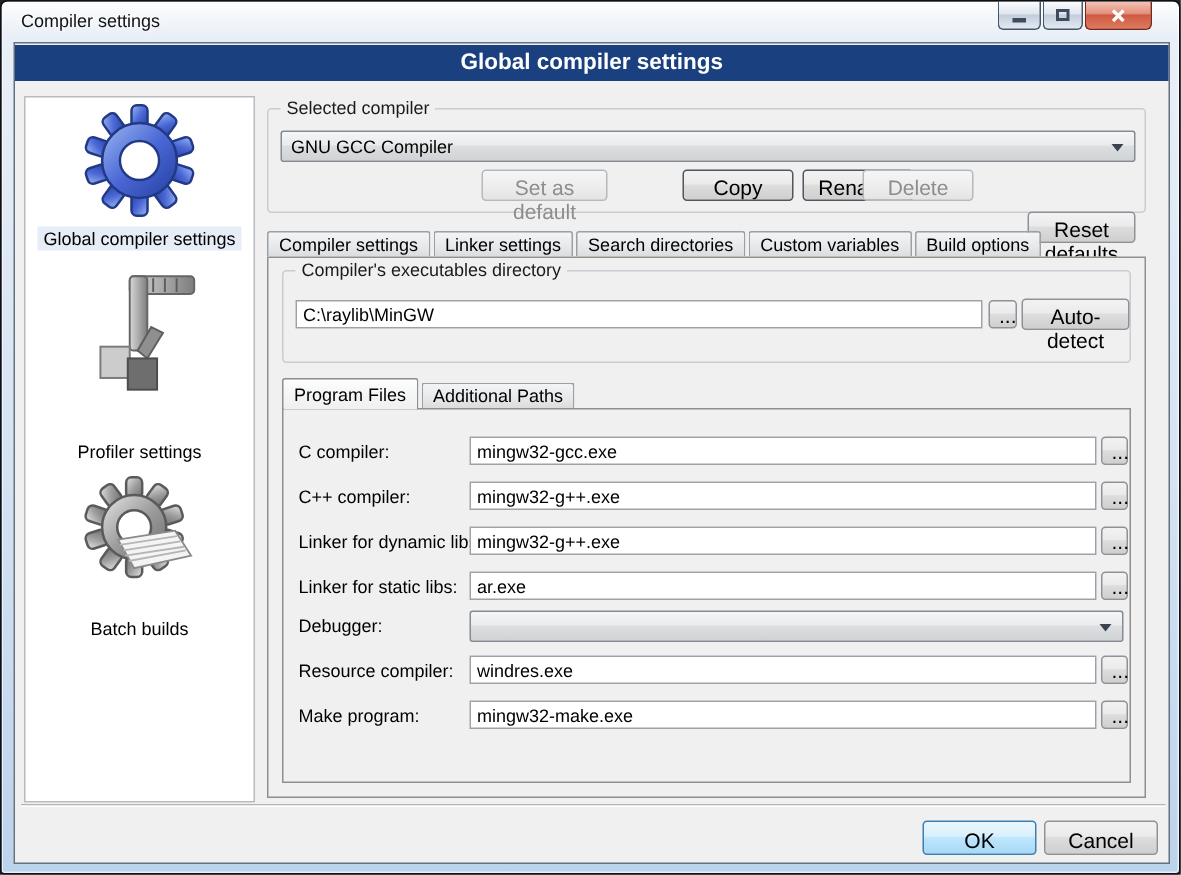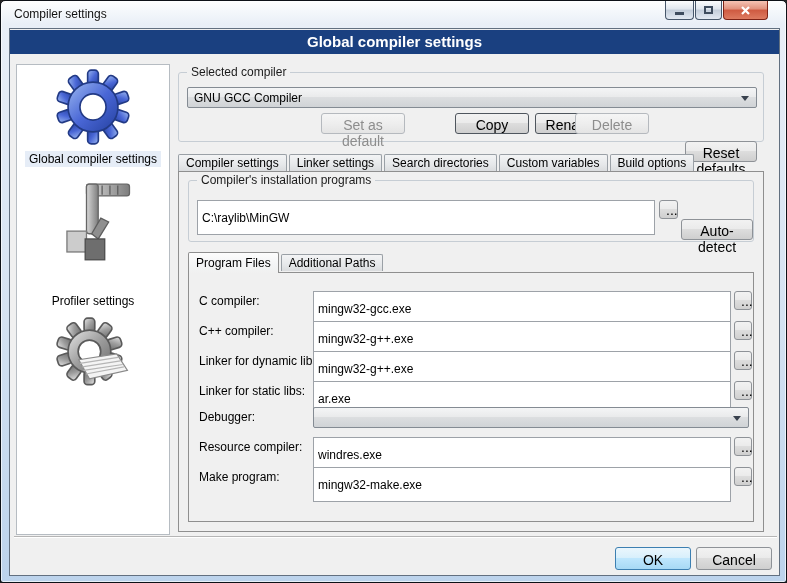--- a/index.html
+++ b/index.html
@@ -42,21 +42,21 @@
   .btn.disabled{color:#8d8d8d;border-color:#b5b9be;background:linear-gradient(#f5f5f5,#eeeeee 50%,#e4e4e4);}
   .btn.primary{border-color:#3c7fb1;background:linear-gradient(#eaf6fd,#d9f0fc 45%,#bee6fd 50%,#a7d9f5);}
   
   .tabs-row{position:absolute;display:flex;align-items:flex-end;}
   .tab{height:17px;border:1px solid #9aa0a6;border-bottom:none;border-radius:2px 2px 0 0;margin-right:2px;
     background:linear-gradient(#f3f4f5,#e6e8ea 60%,#dadcde);font-size:12px;padding:1px 7px 0 7px;white-space:nowrap;color:#000;}
   .tab.active{height:21px;margin-bottom:-1px;z-index:3;position:relative;border-color:#8f8f8f;
     background:linear-gradient(#fdfdfd,#f3f4f5 60%,#f0f0f0);padding-top:3px;}
   .content-box{position:absolute;left:168px;top:142px;width:586px;height:361px;border:1px solid #8f8f8f;background:#f0f0f0;}
   
-  .tinput{position:absolute;height:35px;border:1px solid #9da2a8;background:#fff;font-size:12px;padding:0 4px;color:#000;}
+  .tinput{position:absolute;height:19px;border:1px solid #9da2a8;background:#fff;font-size:12px;padding:0 4px;color:#000;}
   .note{position:absolute;font-size:11px;color:#8b1d1d;white-space:nowrap;}
   .flabel{position:absolute;font-size:12px;color:#000;white-space:nowrap;}
   .sep{position:absolute;left:4px;top:507px;width:763px;height:2px;
     border-top:1px solid #b5b5b5;border-bottom:1px solid #ffffff;}
 </style>
 </head>
 <body>
 
 <div class="window">
   <div class="titlebar">
@@ -144,20 +144,21 @@
             <rect x="24.5" y="1" width="9" height="12" rx="3" transform="rotate(216 29 29)"></rect>
             <rect x="24.5" y="1" width="9" height="12" rx="3" transform="rotate(252 29 29)"></rect>
             <rect x="24.5" y="1" width="9" height="12" rx="3" transform="rotate(288 29 29)"></rect>
             <rect x="24.5" y="1" width="9" height="12" rx="3" transform="rotate(324 29 29)"></rect>
             <circle cx="29" cy="29" r="18"></circle>
           </g>
           <circle cx="29" cy="29" r="9.5" fill="#ffffff" stroke="#5a5a5a" stroke-width="1.4"></circle>
           <path d="M20,36 L52,31 L61,45 L29,52 Z" fill="#f4f4f4" stroke="#8a8a8a"></path>
           <path d="M21,39 L53,34 M23,42 L55,37 M24,45 L57,40 M26,48 L58,42" stroke="#b5b5b5" stroke-width="1"></path>
         </svg>
+        <div style="margin-top:12px"><span class="side-label">Batch builds</span></div>
       </div>
     </div>
 
     <div class="groupbox" style="left:168px;top:43px;width:586px;height:70px;">
       <span class="legend">Selected compiler</span>
       <div class="combo" style="position:absolute;left:8px;top:14px;width:570px;height:21px;">
         <span>GNU GCC Compiler</span>
         <span class="carrow"></span>
       </div>
       <button class="btn disabled" style="left:142px;top:40px;width:84px;height:21px;">Set as default</button>
@@ -172,28 +173,28 @@
       <div class="tab">Linker settings</div>
       <div class="tab">Search directories</div>
       <div class="tab">Custom variables</div>
       <div class="tab">Build options</div>
 
     </div>
 
     <div class="content-box"></div>
 
     <div class="groupbox" style="left:178px;top:151px;width:566px;height:62px;">
-      <span class="legend">Compiler's installation programs</span>
+      <span class="legend">Compiler's executables directory</span>
       <input class="tinput" style="left: 8px; top: 19px; width: 458px;" value="C:\raylib\MinGW">
       <button class="btn" style="left:470px;top:19px;width:19px;height:19px;padding-top:1px;">...</button>
-      <button class="btn" style="left:492px;top:18px;width:72px;height:21px;margin-top:20px;">Auto-detect</button>
+      <button class="btn" style="left:492px;top:18px;width:72px;height:21px;">Auto-detect</button>
       <span class="note" style="left:8px;top:43px;margin-top:48px;">NOTE: All programs must exist either in the "bin" sub-directory of this path, or in any of the "Additional paths"...</span>
     </div>
 
-    <div class="tabs-row" style="left:178px;top:223px;width:566px;height:20px;align-items:center;">
+    <div class="tabs-row" style="left:178px;top:223px;width:566px;height:20px;">
       <div class="tab active">Program Files</div>
       <div class="tab">Additional Paths</div>
     </div>
     <div class="content-box" style="left:178px;top:243px;width:566px;height:250px;">
       <div>
         <span class="flabel" style="left:10px;top:21px;">C compiler:</span>
         <input class="tinput" style="left: 124px; top: 18px; width: 418px;" value="mingw32-gcc.exe">
         <button class="btn" style="left:545px;top:18px;width:18px;height:19px;padding-top:1px;">...</button>
       </div>
       <div>

